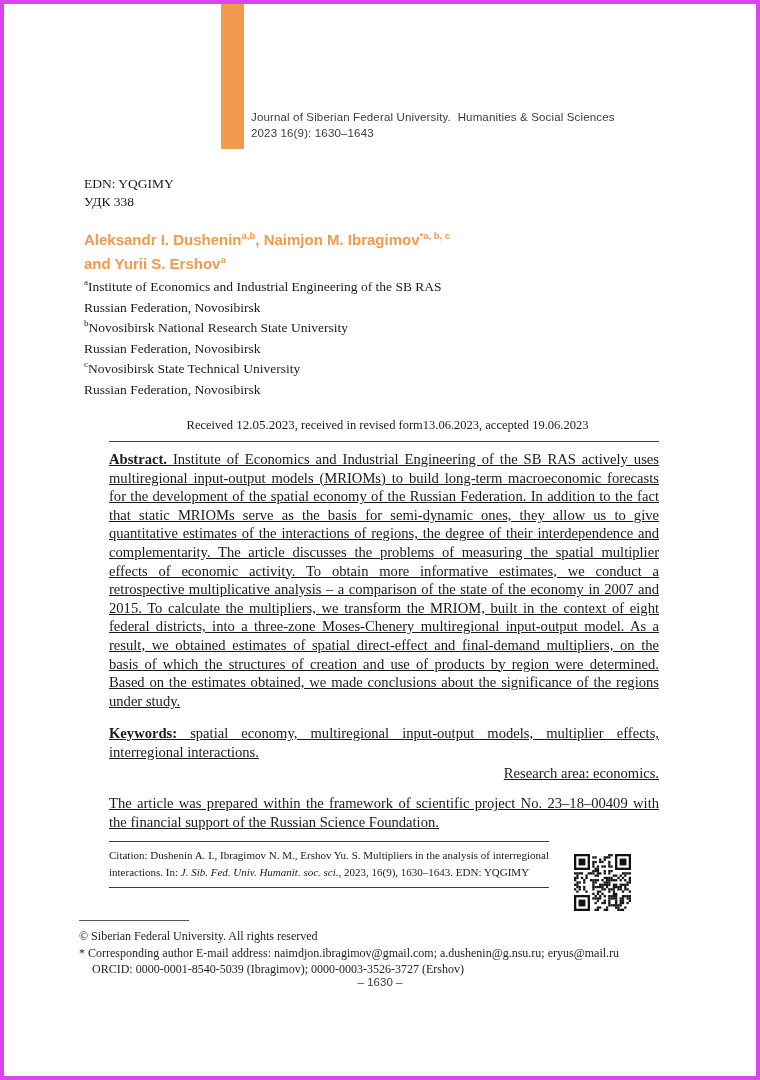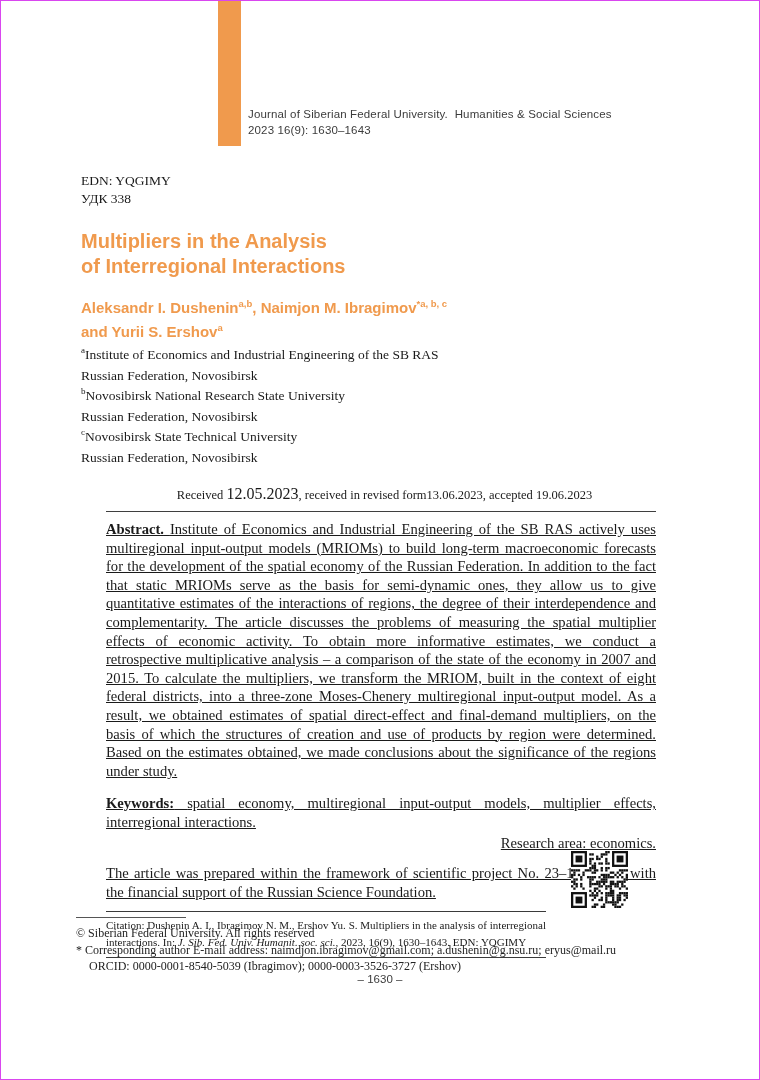--- a/index.html
+++ b/index.html
@@ -1,18 +1,18 @@
 <!DOCTYPE html>
 <html style="--accent: #F09A4D; --text: #1A1A1A; --header_text: #3C3C3C;"><head>
 <meta charset="utf-8">
 <style>
   html,body { margin:0; padding:0; background:#f3f3f3; }
   .page {
     position:relative; width:760px; height:1080px; margin:0 auto;
-    background:#ffffff; border:1px solid #d946ef; box-sizing:border-box;
+    background:#ffffff; border:4px solid #d946ef; box-sizing:border-box;
     overflow:hidden;
   }
   
   .accent-bar { position:absolute; left:217px; top:0; width:23px; height:145px; background:var(--accent,#F09A4D); }
   .journal-lines {
     position:absolute; left:247px; top:106px;
     font-family:"Liberation Sans",sans-serif; font-size:11.5px; line-height:15.5px;
     color:var(--header_text,#3c3c3c); letter-spacing:0.15px;
   }
   
@@ -26,21 +26,21 @@
     font-weight:700; font-size:20px; line-height:25px; color:var(--accent,#F09A4D);
   }
   .authors {
     margin-top:15px; font-family:"Liberation Sans",sans-serif;
     font-weight:700; font-size:15px; line-height:20px; color:var(--accent,#F09A4D);
   }
   .authors sup { font-size:9.5px; font-weight:700; }
   .affils { font-size:13.5px; line-height:16px; }
   .affils sup { font-size:9px; }
   .received { margin-top:20px; padding-left:25px; text-align:center; font-size:12.5px; }
-  .received .big { font-size:16px; }
+  .received .big { font-size:13px; }
   .body-col { margin-left:25px; width:550px; }
   .rule { height:1px; background:#3f3f3f; margin-top:8px; }
   .par { margin:8px 0 0 0; font-size:14.6px; line-height:18.6px; text-align:justify;text-decoration:underline; }
   .par.kw { margin-top:14px; }
   .par.ra { margin-top:2px; text-align:right; }
   .par.fund { margin-top:12px; }
   .citation {
     margin-top:10px; width:440px; box-sizing:border-box;
     border-top:1.2px solid #3a3a3a; border-bottom:1.2px solid #3a3a3a;
     padding:5px 0 6px 0; font-size:11px; line-height:16.8px; text-align:justify;
@@ -67,24 +67,20 @@
   <div class="accent-bar"></div>
   <div class="journal-lines">
     <div>Journal of Siberian Federal University.&nbsp; Humanities &amp; Social Sciences</div>
     <div>2023 16(9): 1630–1643</div>
   </div>
 
   <div class="content">
     <div class="edn">EDN: YQGIMY</div>
     <div class="udk">УДК 338</div>
 
-    <h1 class="title">
-      <div>Multipliers in the Analysis</div>
-      <div>of Interregional Interactions</div>
-    </h1>
 
     <div class="authors">
       <div><span>Aleksandr I. Dushenin</span><sup>a,b</sup><span>, </span><span>Naimjon M. Ibragimov</span><sup>*a, b, c</sup></div>
       <div><span>and Yurii S. Ershov</span><sup>a</sup></div>
     </div>
 
     <div class="affils">
       <div><sup>a</sup><span>Institute of Economics and Industrial Engineering of the SB RAS</span></div>
       <div><sup></sup><span>Russian Federation, Novosibirsk</span></div>
       <div><sup>b</sup><span>Novosibirsk National Research State University</span></div>

